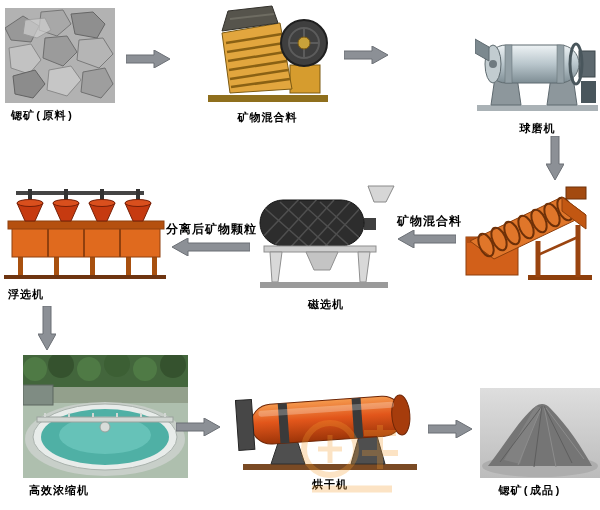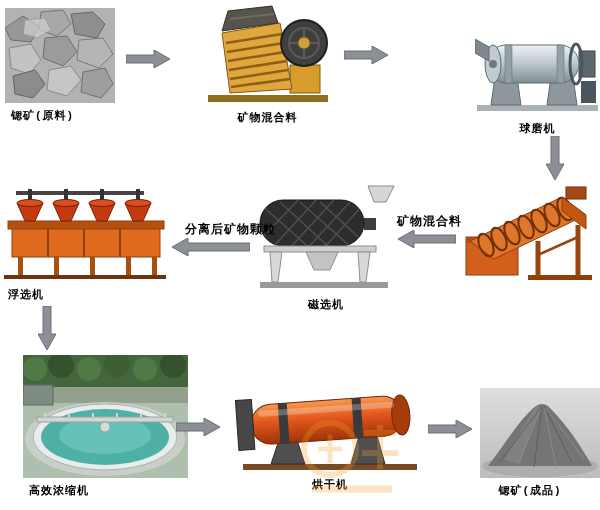--- a/index.html
+++ b/index.html
@@ -153,21 +153,21 @@
         <rect x="12" y="62" width="112" height="6" fill="#cfcfcf" stroke="#8f8f8f"></rect>
         <polygon points="18,68 30,68 26,98 20,98" fill="#d8d8d8" stroke="#8f8f8f"></polygon>
         <polygon points="106,68 118,68 114,98 108,98" fill="#d8d8d8" stroke="#8f8f8f"></polygon>
         <polygon points="54,68 86,68 78,86 62,86" fill="#c4c4c4" stroke="#8f8f8f"></polygon>
         <rect x="8" y="98" width="128" height="6" fill="#9a9a9a"></rect>
       </svg>
     </span>
     <figcaption class="caption">磁选机</figcaption>
   </figure>
 
-  <span class="edge-label" style="left:185px;top:221px;">分离后矿物颗粒</span>
+  <span class="edge-label" style="left:166px;top:221px;">分离后矿物颗粒</span>
   <svg class="arrow" style="left:172px;top:238px;" width="78" height="18" viewBox="0 0 78 18">
     <polygon points="78,5 16,5 16,0 0,9 16,18 16,13 78,13" fill="#8c9096" stroke="#6b6f75"></polygon>
   </svg>
 
   <figure class="node" style="left:2px;top:185px;width:168px;">
     <span class="art">
       <svg width="168" height="97" viewBox="0 0 168 97">
         <rect x="2" y="90" width="162" height="4" fill="#6e3410"></rect>
         <rect x="16" y="68" width="5" height="22" fill="#a8500f"></rect>
         <rect x="52" y="68" width="5" height="22" fill="#a8500f"></rect>

